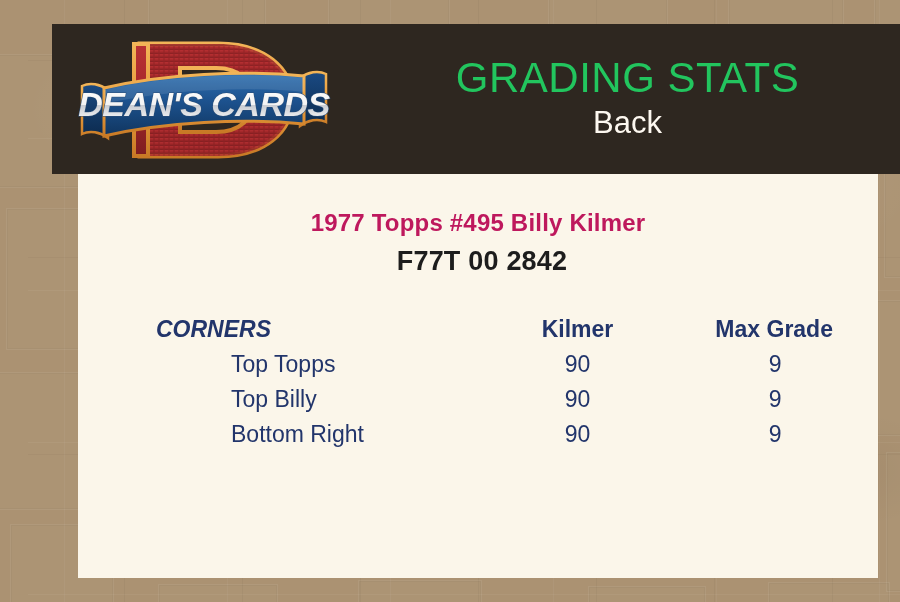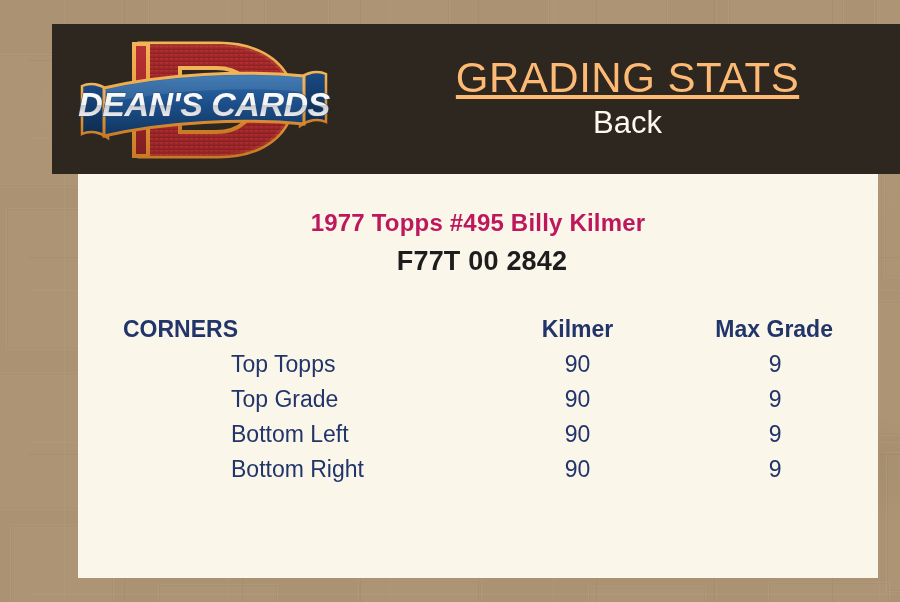--- a/index.html
+++ b/index.html
@@ -79,27 +79,26 @@
     left: 300px;
     top: 0;
     width: 551px;
     height: 150px;
     display: flex;
     flex-direction: column;
     align-items: center;
     justify-content: center;
   }
   #title-main {
-    color: #fdba74;
+    color: #22c55e;
     font-size: 42px;
     font-weight: 400;
     letter-spacing: 0.5px;
     line-height: 1.08;
     white-space: nowrap;
-    text-decoration: underline;
   }
   #title-sub {
     color: #fdf8f0;
     font-size: 31px;
     font-weight: 400;
     line-height: 1.25;
     margin-top: 4px;
     white-space: nowrap;
   }
 
@@ -158,21 +157,21 @@
   .col-label  { width: 400px; text-align: left; }
   .col-value  { width: 200px; text-align: center; }
   .col-max    { width: 200px; text-align: center; }
 
   #stats-table thead th {
     font-size: 23px;
     font-weight: bold;
     height: 36px;
     vertical-align: middle;
   }
-  #stats-table thead th.col-label { padding-left: 45px; }
+  #stats-table thead th.col-label { padding-left: 78px; font-style: italic; }
   #stats-table thead th.col-value { padding-right: 48px; }
   #stats-table thead th.col-max   { padding-right: 30px; }
 
   #stats-table tbody td {
     font-size: 23px;
     height: 35px;
     vertical-align: middle;
   }
   #stats-table tbody td.col-label { padding-left: 153px; }
   #stats-table tbody td.col-value { padding-right: 48px; }
@@ -288,26 +287,21 @@
           <th class="col-max">Max Grade</th>
         </tr>
       </thead>
       <tbody>
         <tr>
           <td class="col-label">Top Topps</td>
           <td class="col-value">90</td>
           <td class="col-max">9</td>
         </tr>
         <tr>
-          <td class="col-label">Top Grade</td>
-          <td class="col-value">90</td>
-          <td class="col-max">9</td>
-        </tr>
-        <tr>
-          <td class="col-label">Bottom Left</td>
+          <td class="col-label">Top Billy</td>
           <td class="col-value">90</td>
           <td class="col-max">9</td>
         </tr>
         <tr>
           <td class="col-label">Bottom Right</td>
           <td class="col-value">90</td>
           <td class="col-max">9</td>
         </tr>
       </tbody>
     </table>

